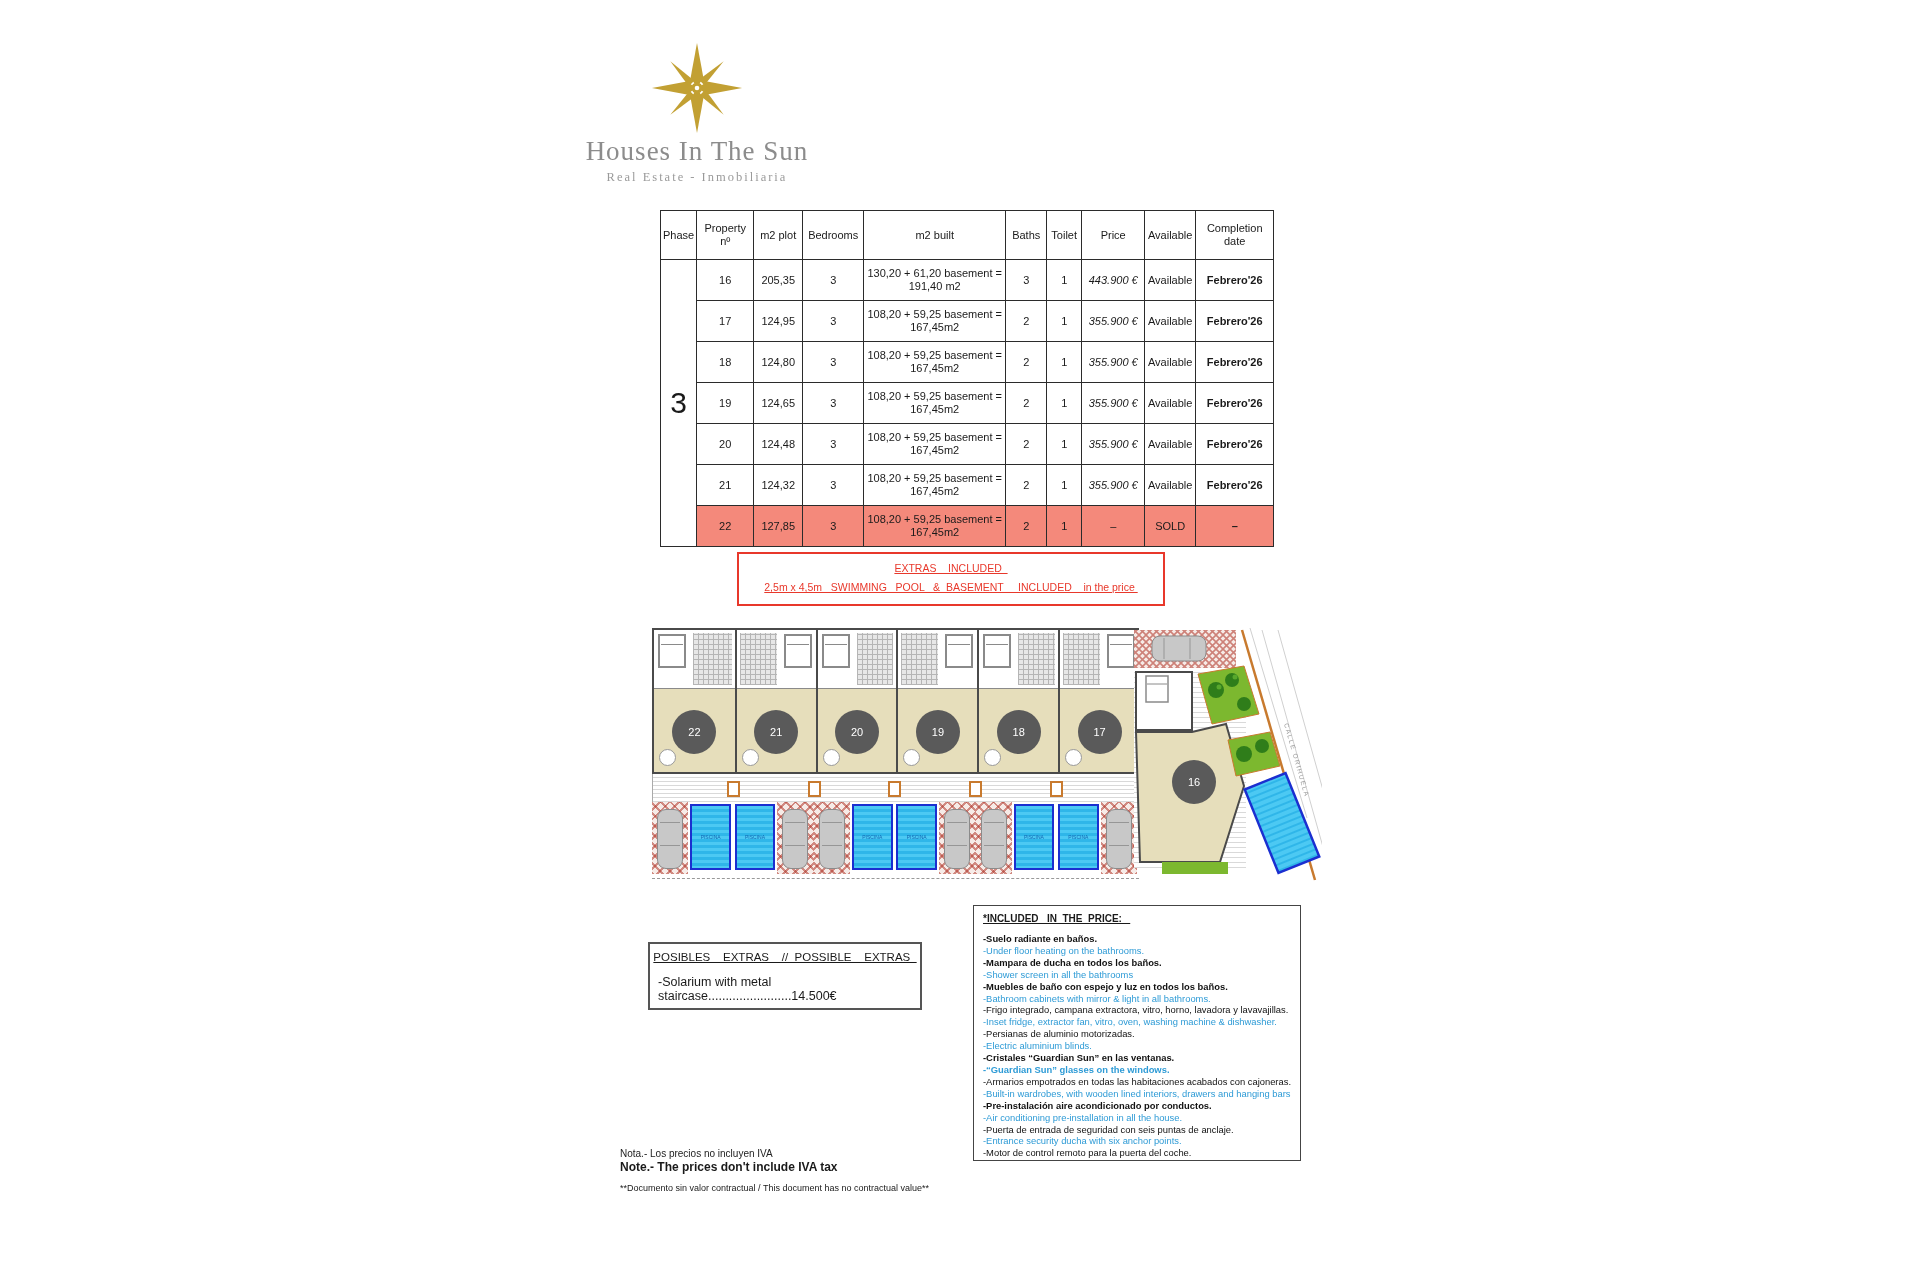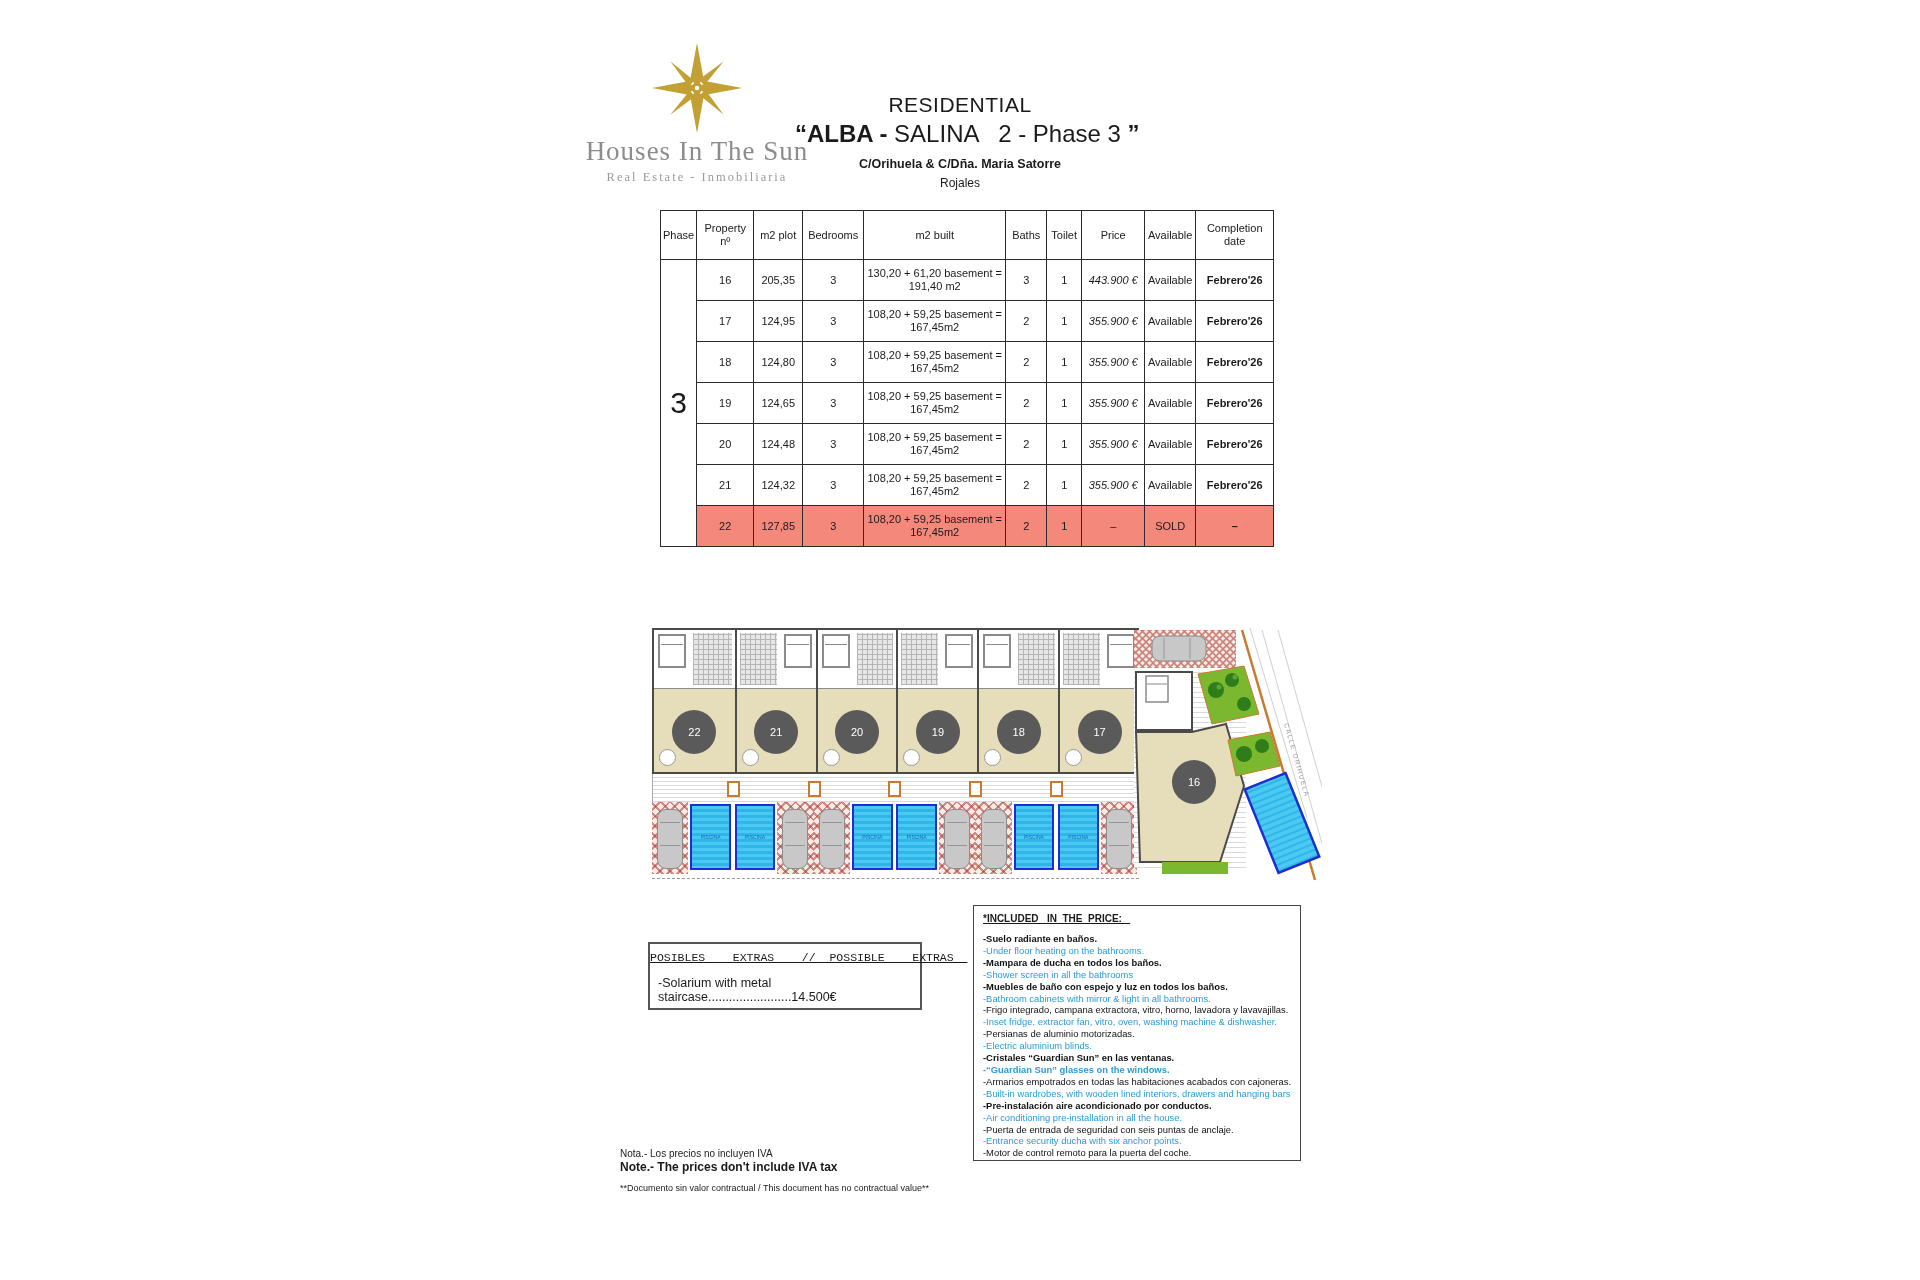--- a/index.html
+++ b/index.html
@@ -71,21 +71,21 @@
   .car i+i{margin-top:22px;}
   .pool{flex:1;margin:2px 2px 4px 2px;border:2px solid #1b2fd0;box-sizing:border-box;
         background:repeating-linear-gradient(180deg,#4cc9f3 0 3px,#2fb6e9 3px 6px);
         display:flex;align-items:center;justify-content:center;}
   .pool span{font-size:5px;color:#0c57a8;opacity:.85;}
   .plan-bottom-line{position:absolute;left:0;top:250px;width:487px;border-top:1px dashed #999;}
   .corner-svg{position:absolute;left:480px;top:0;}
 
   
   .pextras{position:absolute;left:648px;top:942px;width:274px;height:68px;border:2px solid #555;box-sizing:border-box;}
-  .pextras .pt{font-size:11.5px;text-align:center;margin-top:7px;text-decoration:underline;white-space:pre;font-family:Liberation Mono, monospace;}
+  .pextras .pt{font-size:11.5px;text-align:center;margin-top:7px;text-decoration:underline;white-space:pre;}
   .pextras .pi{font-size:12.5px;margin:12px 0 8px 8px;}
 
   
   .included{position:absolute;left:973px;top:905px;width:328px;height:256px;border:1px solid #444;
             box-sizing:border-box;padding:7px 1px 0 9px;}
   .inc-title{font-size:10px;font-weight:bold;text-decoration:underline;white-space:pre;margin-bottom:9px;}
   .inc-item{font-size:9.4px;line-height:11.9px;color:#111;}
   .inc-item.blue{color:#2e9bd6;}
   .inc-item.bold{font-weight:bold;}
 
@@ -112,26 +112,20 @@
         <polygon points="21,21 47,42 41,48"></polygon>
         <polygon points="79,79 53,58 59,52"></polygon>
         <circle cx="50" cy="50" r="6" fill="#c2a033"></circle>
         <circle cx="50" cy="50" r="2.5" fill="#fff"></circle>
       </g>
     </svg>
     <div class="logo-name">Houses In The Sun</div>
     <div class="logo-tag">Real Estate - Inmobiliaria</div>
   </div>
 
-  <div class="titles">
-    <div class="t1">RESIDENTIAL</div>
-    <div class="t2"><b>“ALBA -</b><span> SALINA   2 - Phase 3 </span><b>”</b></div>
-    <div class="t3">C/Orihuela &amp; C/Dña. Maria Satorre</div>
-    <div class="t4">Rojales</div>
-  </div>
 
   <table class="price">
     <colgroup>
       <col style="width:35px">
         <col style="width:57px">
         <col style="width:49px">
         <col style="width:61px">
       <col style="width:142px">
         <col style="width:41px">
         <col style="width:35px">
@@ -230,20 +224,24 @@
           <td><div>108,20 + 59,25 basement =</div><div>167,45m2</div></td>
           <td>2</td>
           <td>1</td>
           <td class="price-cell">–</td>
           <td>SOLD</td>
           <td class="completion">–</td>
         </tr>
       </tbody>
   </table>
 
+  <div class="banner">
+    <div class="b1">EXTRAS    INCLUDED  </div>
+    <div class="b2">2,5m x 4,5m   SWIMMING   POOL   &amp;  BASEMENT     INCLUDED    in the price </div>
+  </div>
 
   <div class="plan">
     <div class="rowhouses">
         <div class="unit" style="left: 0px;">
           <div class="u-top">
             <div class="bed">
               <div class="pillow"></div>
             </div>
             <div class="bath"></div>
           </div>

